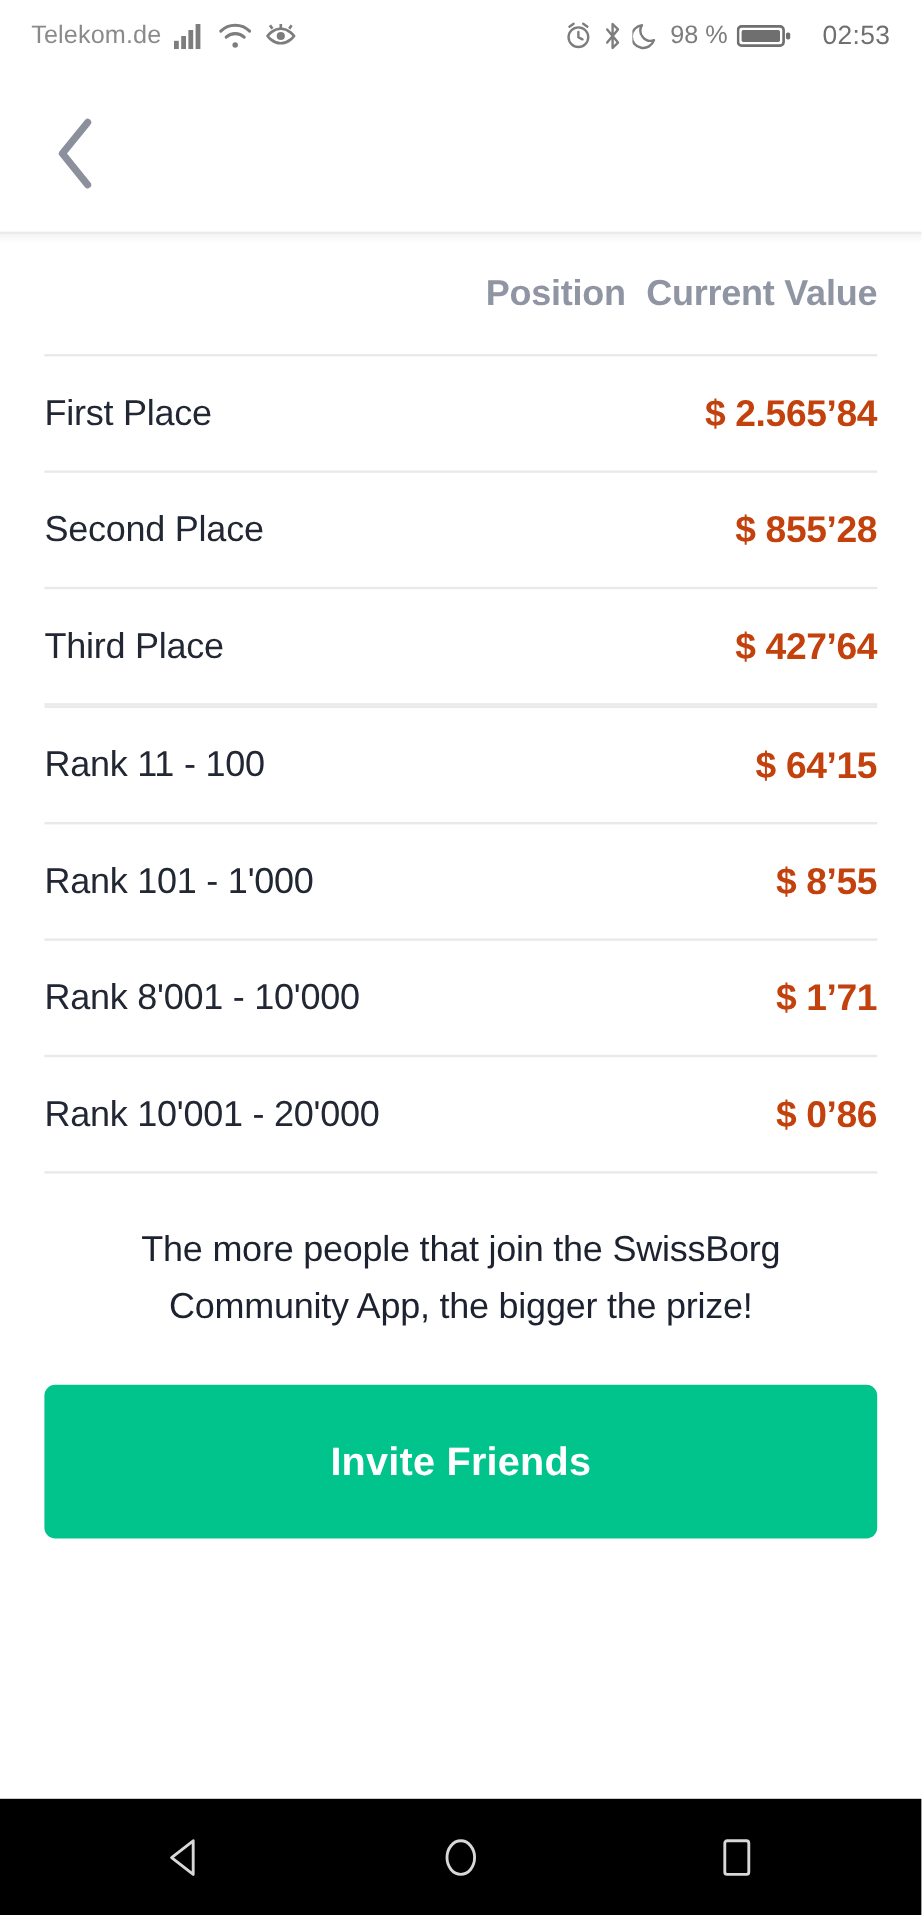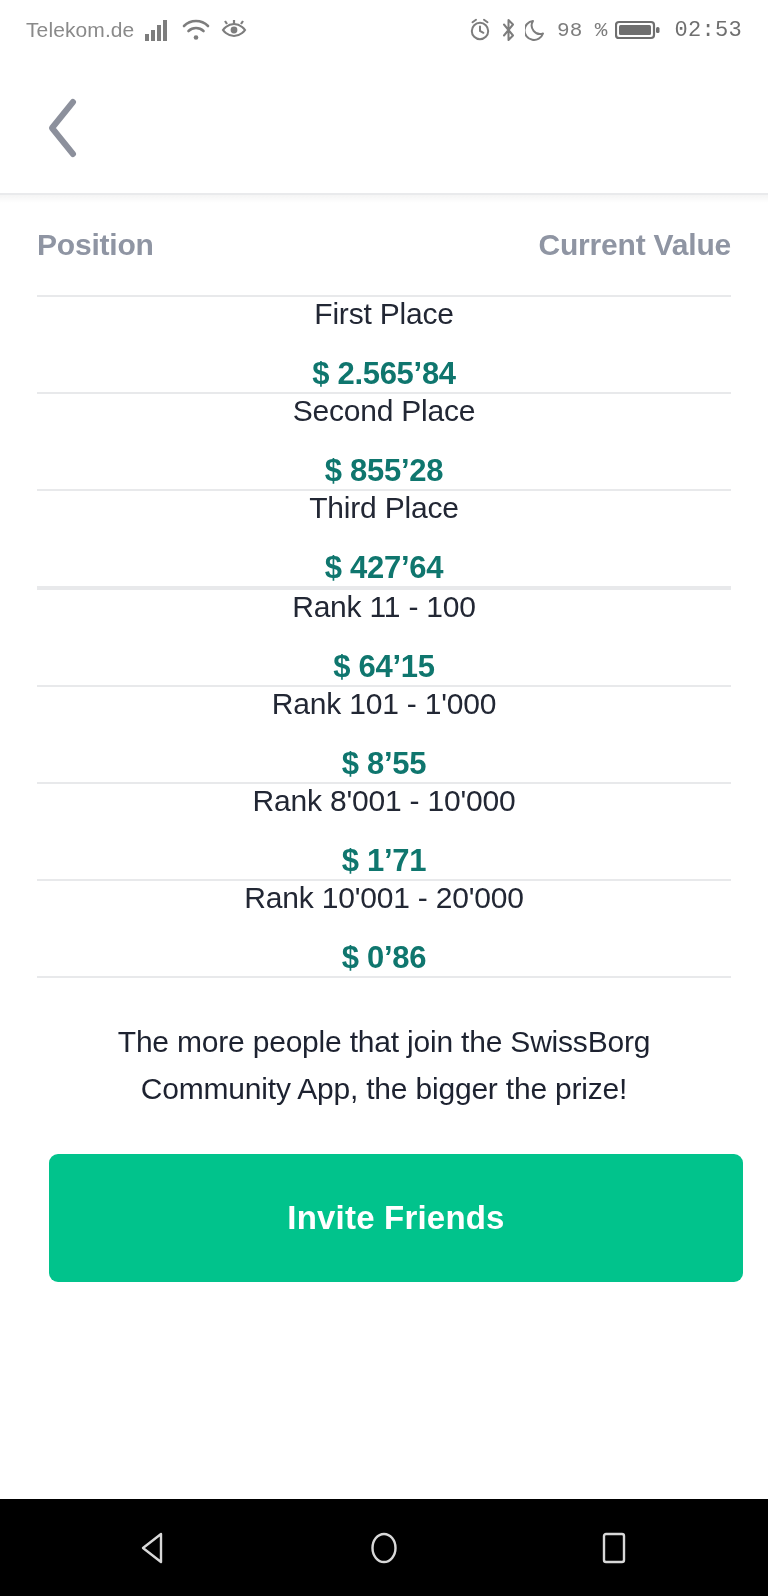--- a/index.html
+++ b/index.html
@@ -14,23 +14,23 @@
   
   .statusbar {
     height:60px; width:100%;
     display:flex; align-items:center;
     padding:0 26px;
     background:#ffffff;
     color:#8b8b8b;
   }
   .sb-left { display:flex; align-items:center; gap:11px; }
   .sb-carrier { font-size:21px; color:#8a8a8a; letter-spacing:0.1px; }
-  .sb-right { margin-left:auto; display:flex; align-items:center; gap:8px;font-family:Liberation Mono, monospace; }
+  .sb-right { margin-left:auto; display:flex; align-items:center; gap:8px; }
   .sb-battery-pct { font-size:21px; color:#7d7d7d; margin-left:2px; }
-  .sb-clock { font-size:22px; color:#6f6f6f; margin-left:5px; letter-spacing:0.3px; }
+  .sb-clock { font-size:22px; color:#6f6f6f; margin-left:17px; letter-spacing:0.3px; }
   .ic { display:inline-flex; align-items:center; justify-content:center; }
 
   
   .appbar {
     position:relative;
     height:135px; width:100%;
     background:#ffffff;
     display:flex; align-items:center;
   }
   .back-btn {
@@ -47,41 +47,41 @@
   .appbar-shadow {
     position:absolute; left:0; right:0; bottom:-8px;
     height:8px;
     background:linear-gradient(to bottom, rgba(0,0,0,0.045), rgba(0,0,0,0));
   }
 
   
   .content { padding:0 37px; }
 
   .table-head {
-    display:flex; align-items:center; justify-content:space-between;
+    display:flex; align-items:center; justify-content:flex-end;
     height:100px;
+    gap:17px;
   }
   .th {
     font-size:30px; font-weight:bold;
     color:#8f95a3;
     letter-spacing:-0.2px;
   }
 
   .divider { height:2px; background:#e8e9eb; width:100%; }
 
   .row {
     display:flex; align-items:center; justify-content:space-between;
     height:95px;
-    flex-direction:column;
   }
   .row-label {
     font-size:30px; color:#222734; letter-spacing:-0.2px;
   }
   .row-value {
-    font-size:31px; font-weight:bold; color:#0f766e; letter-spacing:-0.3px;
+    font-size:31px; font-weight:bold; color:#c2410c; letter-spacing:-0.3px;
   }
 
   
   .promo {
     padding:40px 52px 0 52px;
     text-align:center;
     font-size:30px;
     line-height:47px;
     color:#1d2230;
     letter-spacing:-0.2px;
@@ -91,21 +91,21 @@
   .cta-wrap { padding:42px 37px 0 37px; }
   .cta-btn {
     width:100%; height:128px;
     background:#01c38c;
     border:none; border-radius:9px;
     color:#ffffff;
     font-family:"Liberation Sans", sans-serif;
     font-size:33px; font-weight:bold;
     letter-spacing:0.2px;
     cursor:pointer;
-    display:flex; align-items:center; justify-content:center;margin-left:12px;
+    display:flex; align-items:center; justify-content:center;
   }
 
   
   .navbar {
     position:absolute; left:0; bottom:0;
     width:768px; height:97px;
     background:#000000;
     display:flex; align-items:center; justify-content:center;
     gap:140px;
   }

